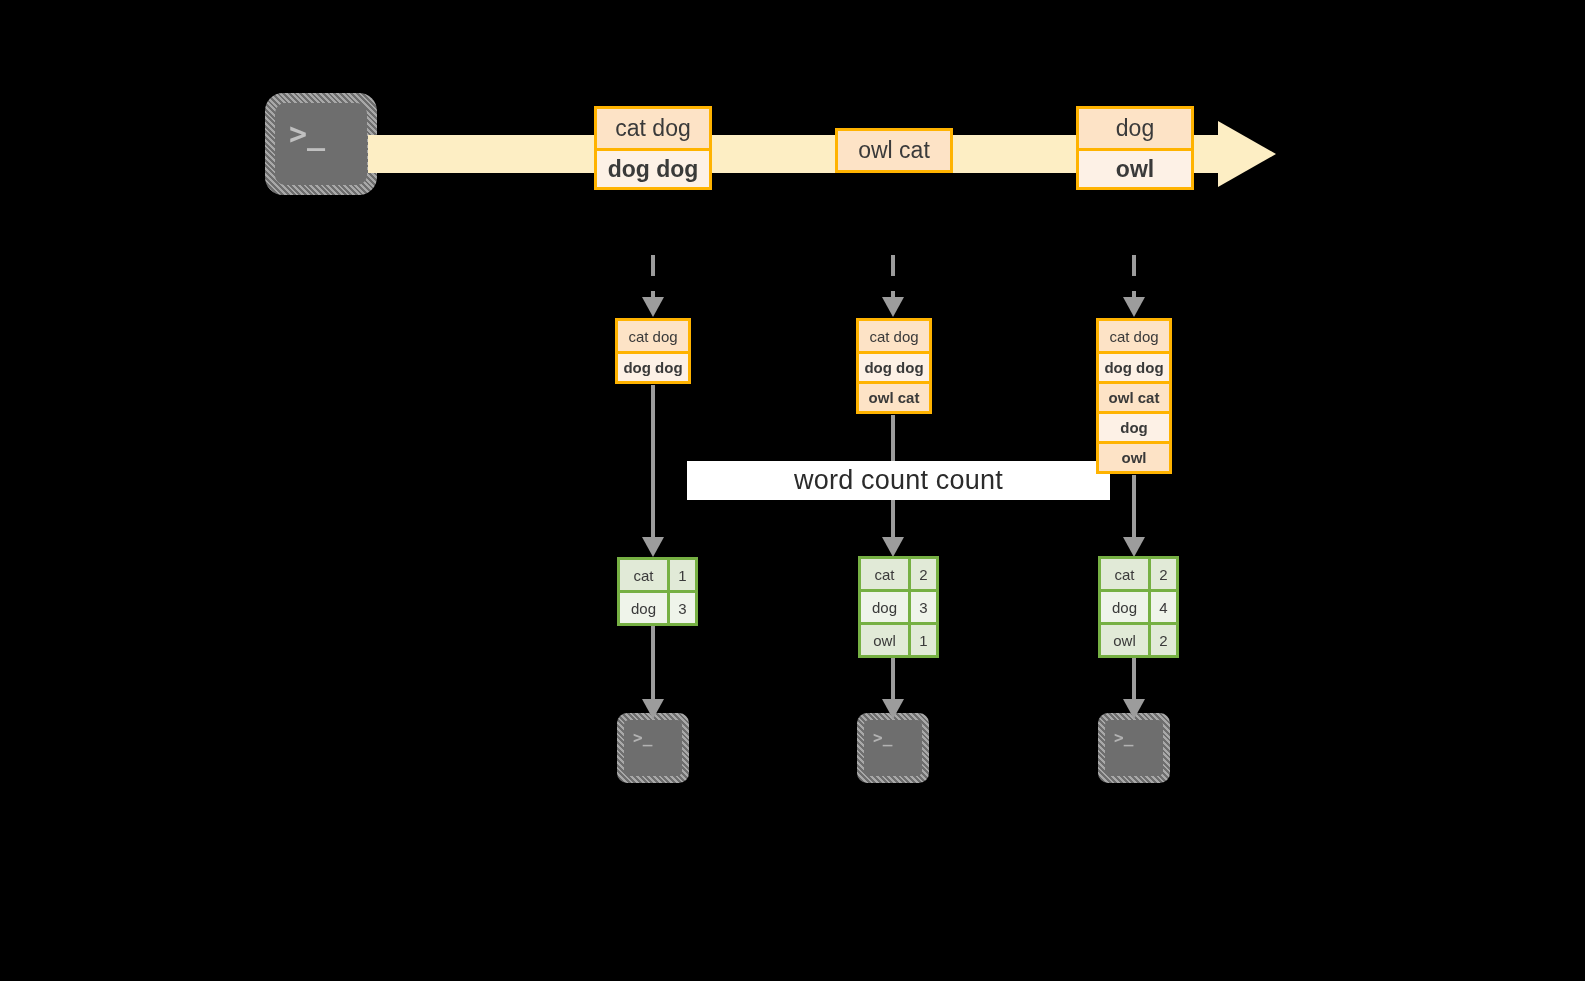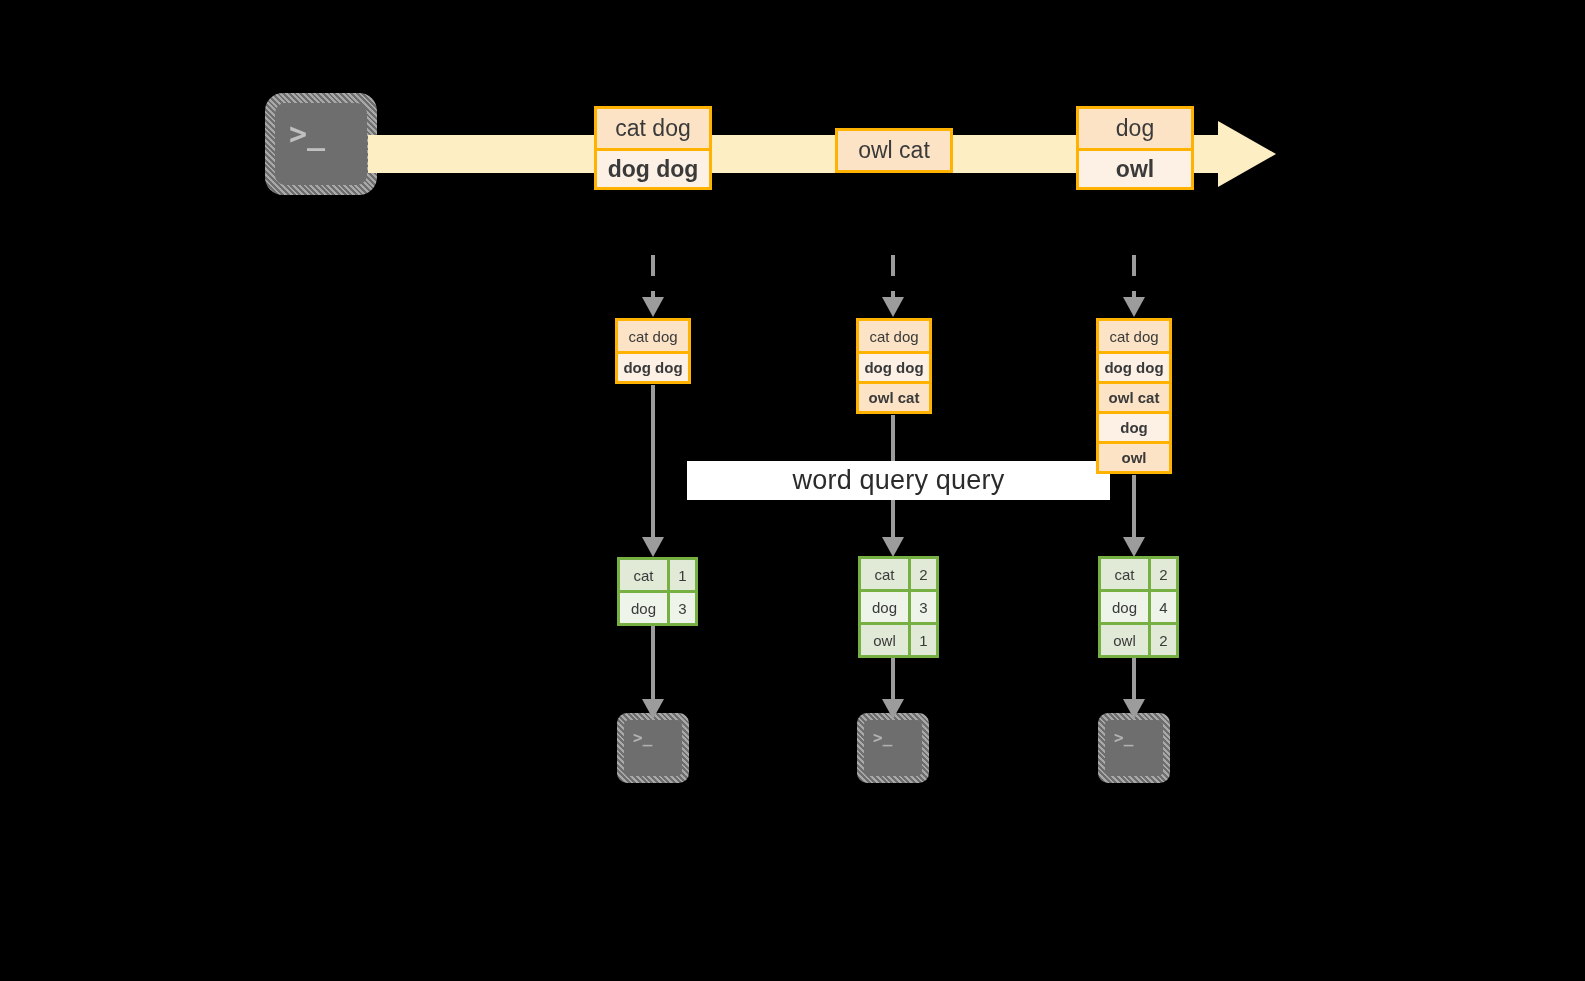--- a/index.html
+++ b/index.html
@@ -244,21 +244,21 @@
 
   <div class="msgbox mini" style="left:1096px; top:318px; width:76px;">
     <div class="msgcell">cat dog</div>
     <div class="msgcell alt">dog dog</div>
     <div class="msgcell">owl cat</div>
     <div class="msgcell alt">dog</div>
     <div class="msgcell">owl</div>
   </div>
 
   <div class="banner">
-    <span class="banner-label">word query query</span>
+    <span class="banner-label">word count count</span>
   </div>
 
   <div class="varrow" style="left:641px; top:385px; width:24px; height:175px;">
     <div class="shaft" style="height:155px;"></div>
     <div class="head" style="top:152px;"></div>
   </div>
   <div class="varrow" style="left:881px; top:415px; width:24px; height:145px;">
     <div class="shaft" style="height:125px;"></div>
     <div class="head" style="top:122px;"></div>
   </div>

